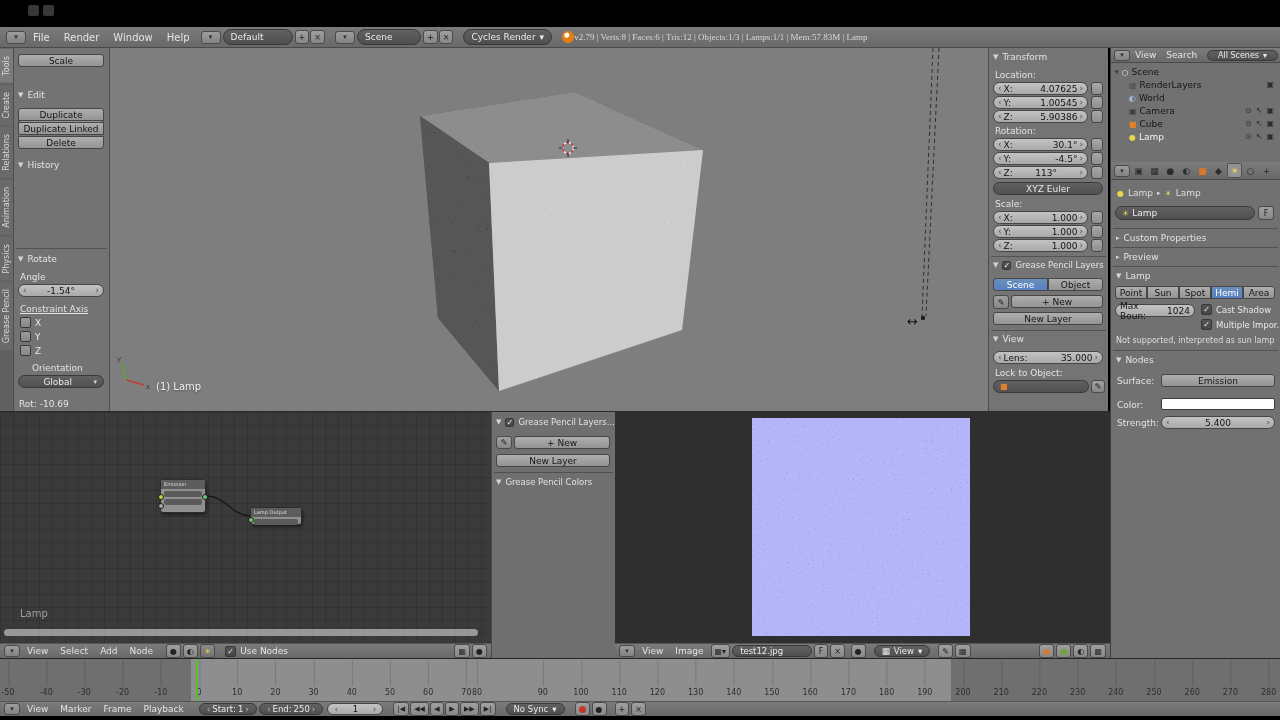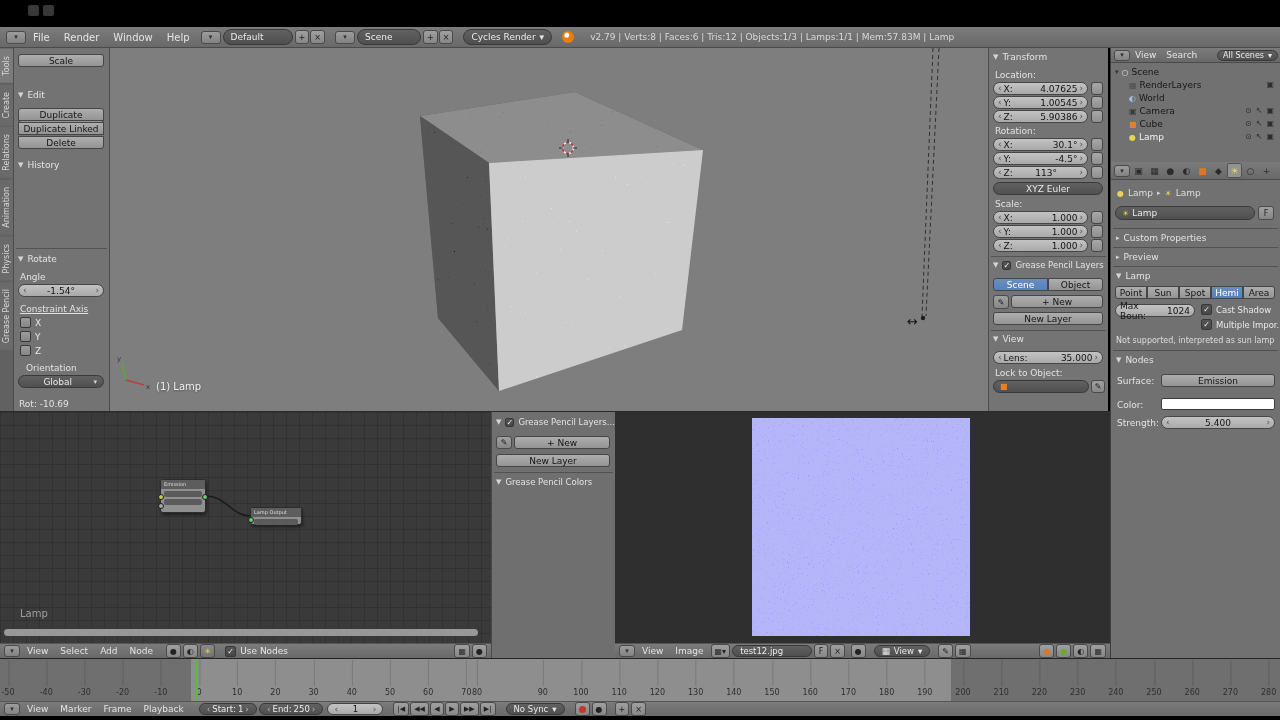--- a/index.html
+++ b/index.html
@@ -2,21 +2,21 @@
 <html><head>
 <meta charset="utf-8">
 <style>
   *{margin:0;padding:0;box-sizing:border-box;}
   html,body{width:1280px;height:720px;background:#000;font-family:"DejaVu Sans",sans-serif;}
   #root{position:relative;width:1280px;height:720px;background:#000;overflow:hidden;font-size:10px;color:#1a1a1a;}
   .abs{position:absolute;}
   .hdrbar{background:linear-gradient(#7b7b7b,#696969);border-bottom:1px solid #4a4a4a;display:flex;align-items:center;}
   .menu{font-size:10px;color:#e4e4e4;padding:0 7px;white-space:nowrap;}
   .menu9{font-size:9px;color:#e3e3e3;padding:0 5px;white-space:nowrap;}
-  .stats{font-size:9px;color:#d9d9d9;margin-left:16px;white-space:nowrap;}
+  .stats{font-size:9px;color:#d9d9d9;margin-left:0;white-space:nowrap;font-family:Liberation Serif, serif;}
   .blogo{width:12px;height:12px;border-radius:50%;background:radial-gradient(circle at 40% 35%,#fff 0 2px,#e87d0d 3px);margin-left:10px;display:inline-block;flex:none;}
   .edicon{width:20px;height:13px;background:linear-gradient(#9d9d9d,#828282);border:1px solid #4a4a4a;border-radius:3px;display:inline-flex;align-items:center;justify-content:center;font-size:7px;color:#2e2e2e;flex:none;}
   .ibtn{height:14px;min-width:14px;background:linear-gradient(#a0a0a0,#878787);border:1px solid #4a4a4a;border-radius:3px;display:inline-flex;align-items:center;justify-content:center;font-size:8px;color:#222;padding:0 3px;flex:none;white-space:nowrap;}
   .ddki{height:16px;background:linear-gradient(#616161,#4f4f4f);border:1px solid #393939;border-radius:8px;display:inline-flex;align-items:center;gap:4px;font-size:9px;color:#eaeaea;padding:0 7px;flex:none;white-space:nowrap;}
   .nfieldi{height:14px;background:linear-gradient(#c3c3c3,#a9a9a9);border:1px solid #464646;border-radius:8px;display:inline-flex;align-items:center;gap:4px;font-size:9px;color:#141414;padding:0 6px;flex:none;white-space:nowrap;}
   .nfield{position:absolute;height:13px;background:linear-gradient(#c3c3c3,#a9a9a9);border:1px solid #464646;border-radius:8px;display:flex;align-items:center;padding:0 4px;font-size:9px;color:#141414;gap:2px;}
   .ddk{position:absolute;height:13px;background:linear-gradient(#616161,#505050);border:1px solid #393939;border-radius:8px;display:flex;align-items:center;font-size:9px;color:#e9e9e9;padding:0 6px;gap:3px;}
   .btnl{position:absolute;height:13px;background:linear-gradient(#aeaeae,#949494);border:1px solid #464646;border-radius:3px;display:flex;align-items:center;justify-content:center;font-size:9px;color:#151515;white-space:nowrap;overflow:hidden;}
   .phdr{position:absolute;display:flex;align-items:center;gap:4px;font-size:9px;color:#e3e3e3;white-space:nowrap;}
   .tri{font-size:7px;color:#d5d5d5;}
@@ -128,21 +128,21 @@
         <span>X</span>
       </div>
     <div class="crow" style="left:6px;top:283px;">
         <span class="chk off"></span>
         <span>Y</span>
       </div>
     <div class="crow" style="left:6px;top:297px;">
         <span class="chk off"></span>
         <span>Z</span>
       </div>
-    <div class="lbl" style="left:12px;top:315px;">Orientation</div>
+    <div class="lbl" style="left:18px;top:315px;">Orientation</div>
     <div class="ddk" style="left:4px;top:327px;width:86px;">
         <span style="flex:1;text-align:center;">Global</span>
         <span class="tri">▾</span>
       </div>
     <div class="lbl" style="left:5px;top:351px;">Rot: -10.69</div>
   </div>
 
   <div class="abs" style="left:110px;top:48px;width:878px;height:363px;background:#7e7e7e;overflow:hidden;">
     <svg class="abs" style="left:0;top:0;" width="878" height="363" viewBox="0 0 878 363">
       <defs>
@@ -307,21 +307,21 @@
   </div>
 
   <div class="abs" style="left:1110px;top:48px;width:170px;height:114px;background:#717171;border-left:1px solid #3e3e3e;">
     <div class="hdrbar abs" style="left:0;top:0;width:170px;height:15px;padding:0 3px;">
       <span class="edicon" style="height:11px;width:16px;">
           <span>▾</span>
         </span>
       <span class="menu9">View</span>
       <span class="menu9">Search</span>
       <span style="flex:1;"></span>
-      <span class="ddki" style="height:11px;font-size:8px;padding:0 5px;">
+      <span class="ddki" style="height:11px;font-size:8px;padding:0 10px;">
           <span>All Scenes</span>
           <span>▾</span>
         </span>
     </div>
     <div class="orow" style="left:4px;top:19px;">
         <span class="tri" style="color:#333;">▾</span>
         <span class="oic" style="color:#e6e6e6;">○</span>
         <span>Scene</span>
       </div>
     <div class="orow" style="left:18px;top:32px;">

